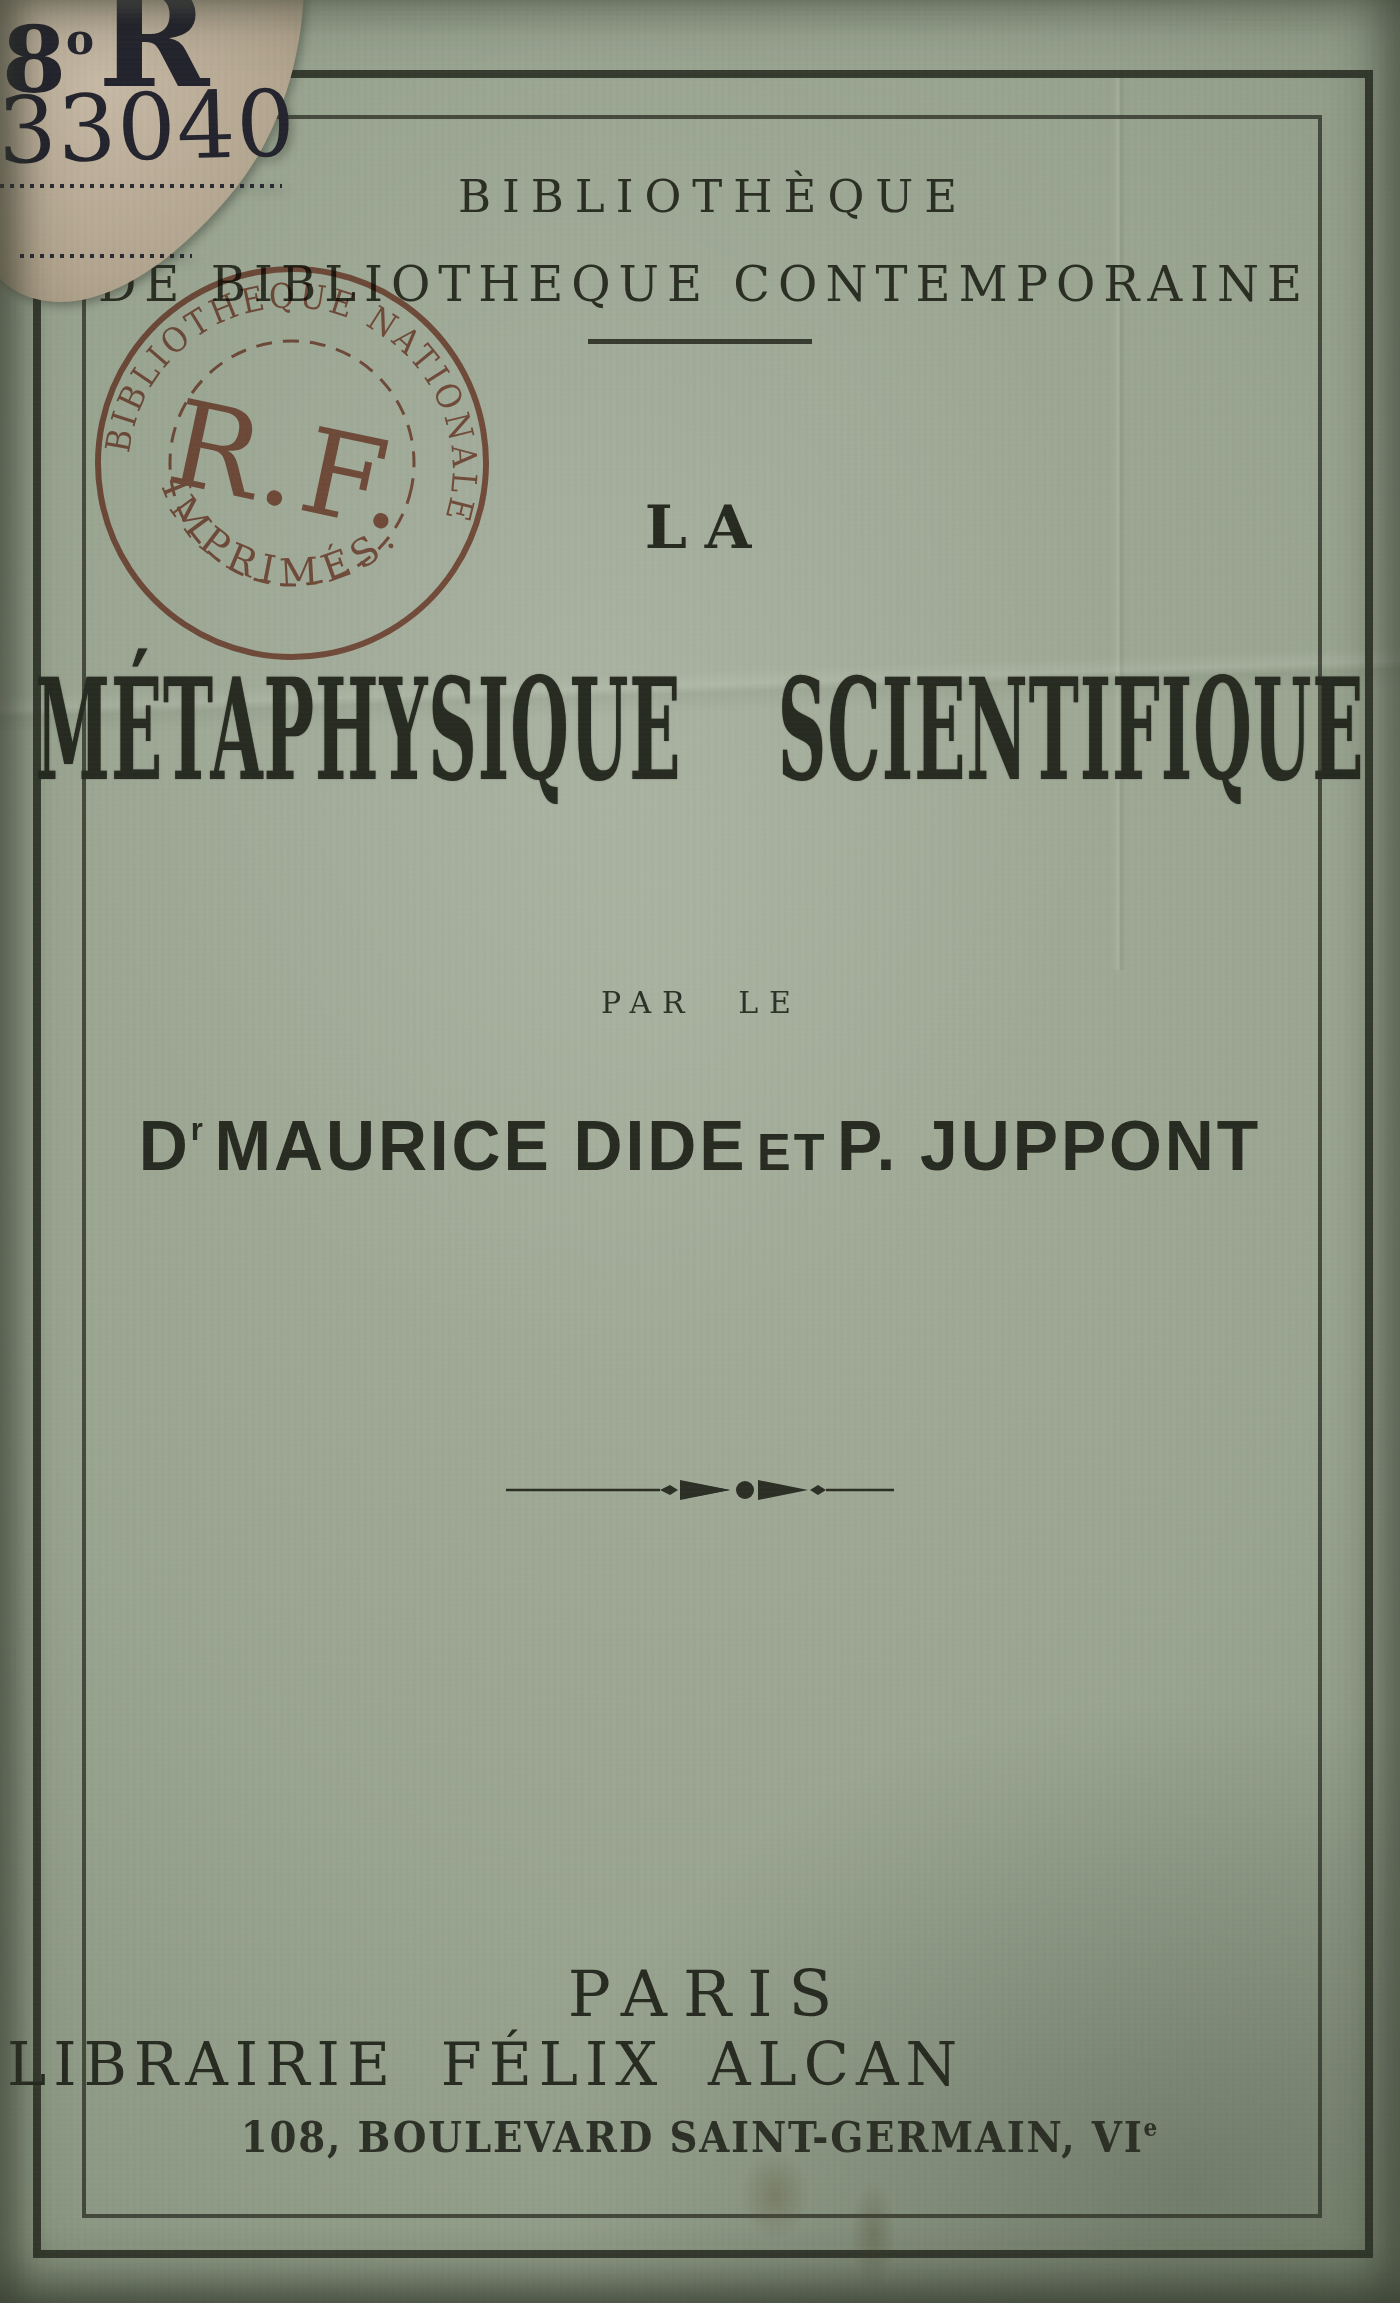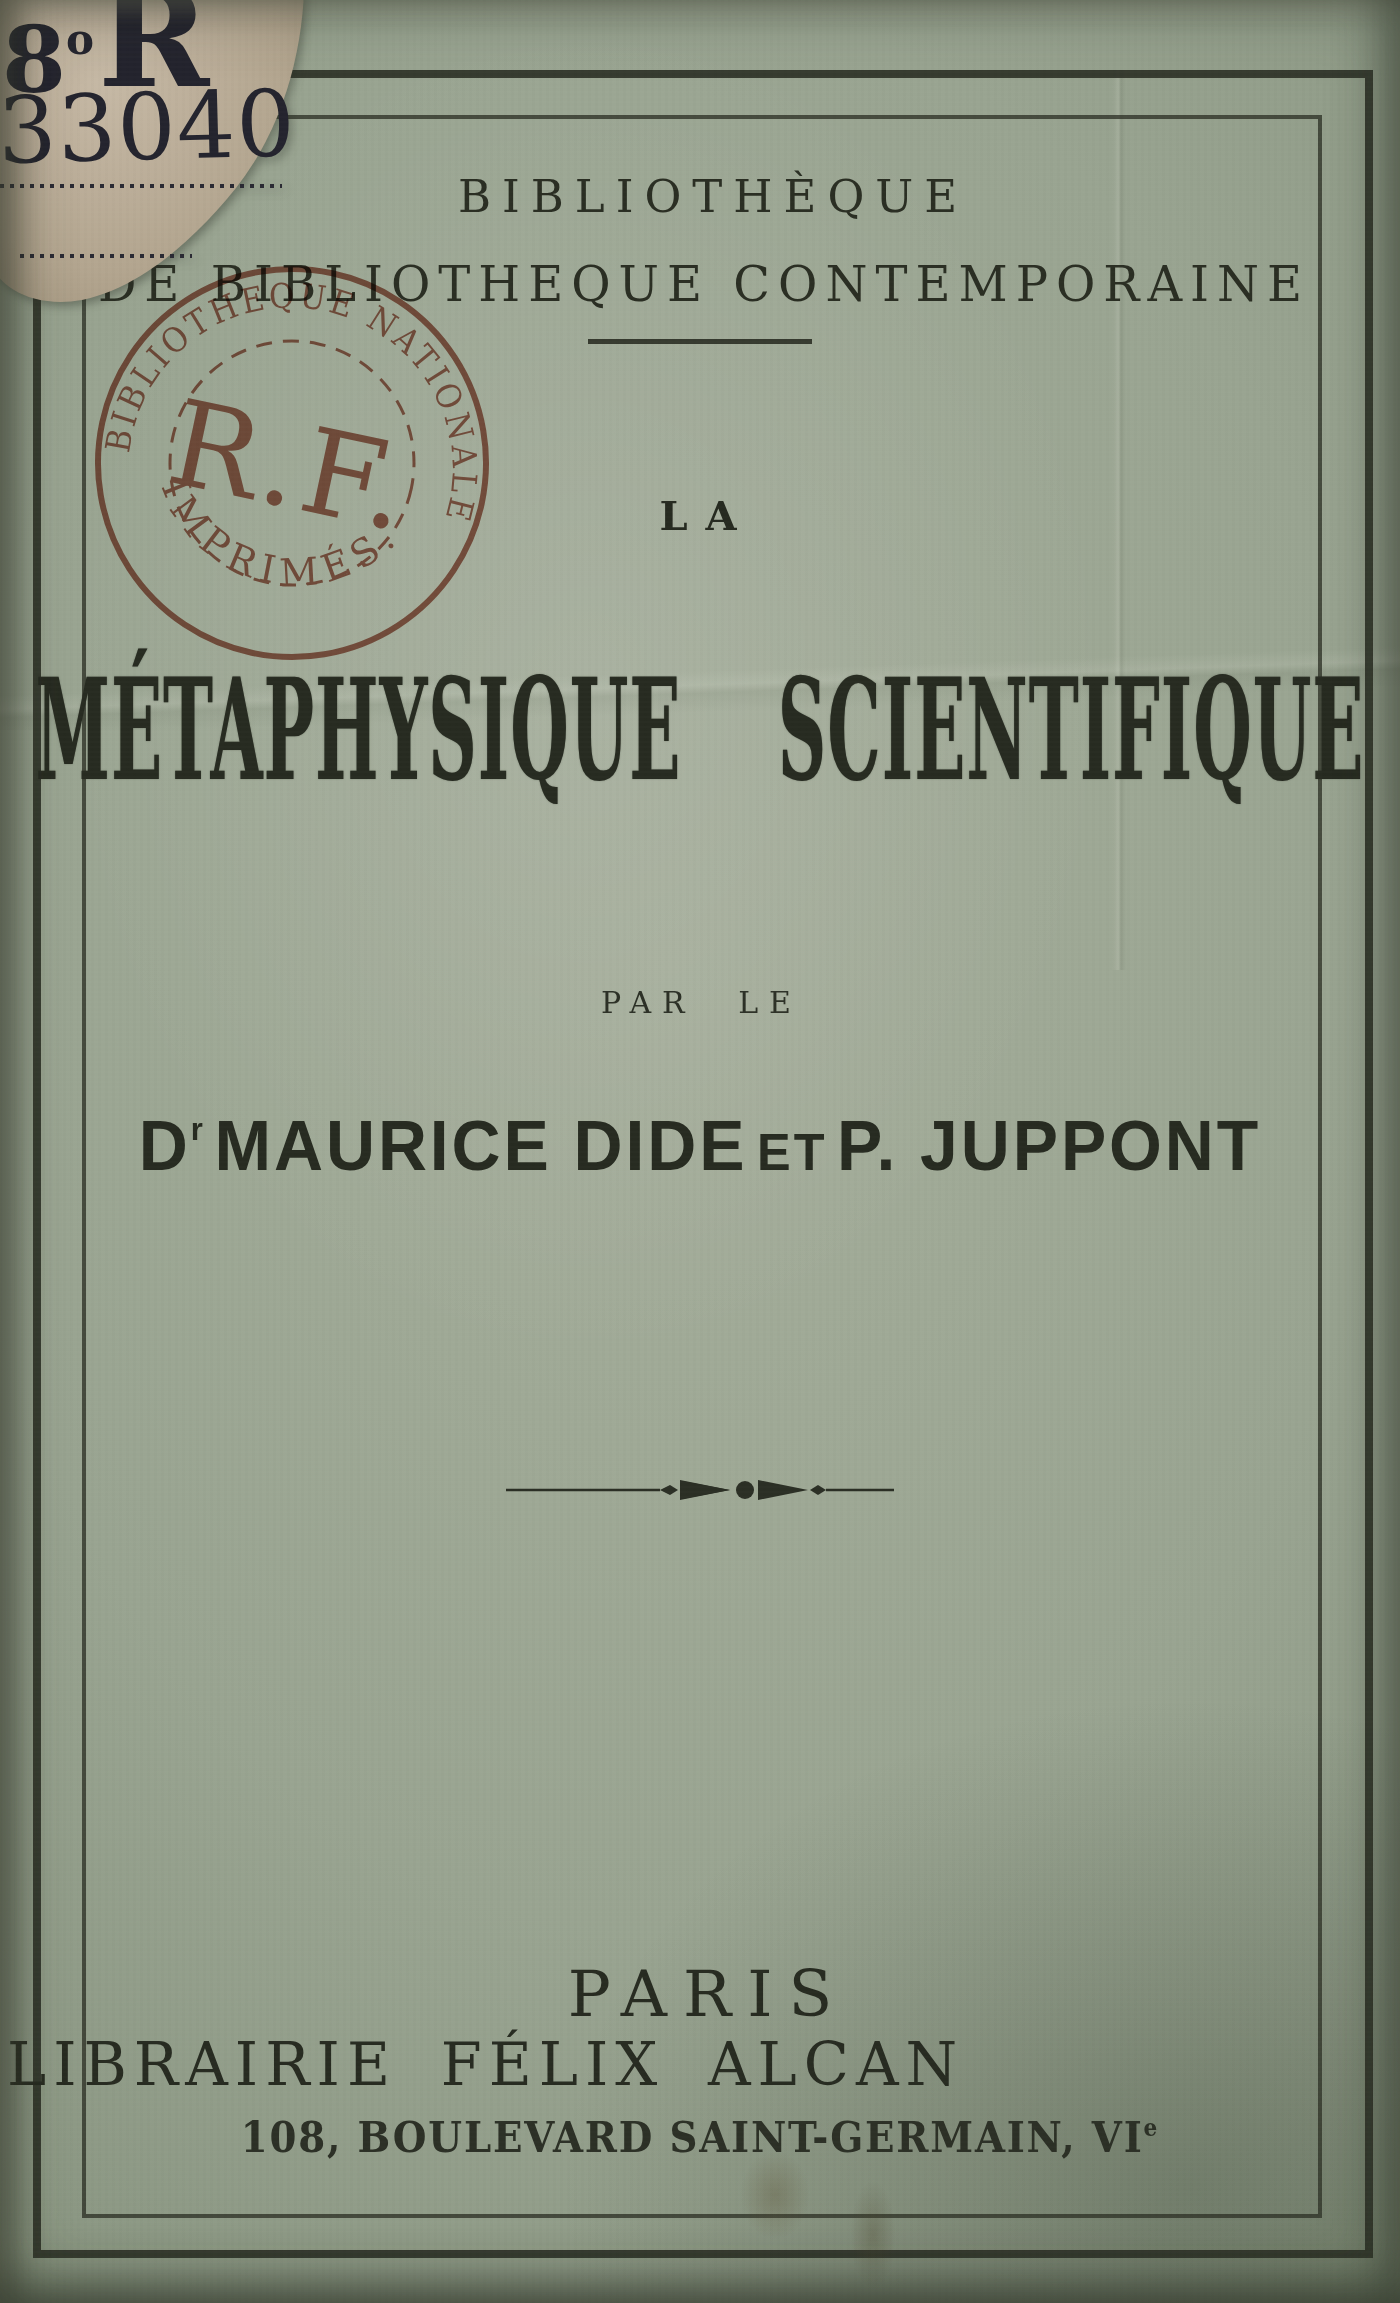--- a/index.html
+++ b/index.html
@@ -63,21 +63,21 @@
   .lbl-8 sup{font-size:42px;vertical-align:38px;letter-spacing:0;}
   .lbl-R{left:110px;top:-18px;font-size:134px;font-weight:700;}
   .lbl-num{left:10px;top:92px;font-size:92px;letter-spacing:1px;transform:rotate(-1.5deg);}
   .dotline{position:absolute;height:4px;
     background:repeating-linear-gradient(90deg,#2a2a33 0 4px, transparent 4px 10px);}
   .dot1{left:2px;top:194px;width:292px;}
   .dot2{left:32px;top:264px;width:172px;}
 
   
   .title-la{position:absolute;left:0;right:0;top:492px;text-align:center;z-index:4;
-    font-size:40px;font-weight:700;letter-spacing:18px;padding-left:14px;color:#262a20;}
+    font-size:60px;font-weight:700;letter-spacing:18px;padding-left:14px;color:#262a20;}
   .title-main{position:absolute;left:50%;top:648px;z-index:4;white-space:nowrap;
     transform:translateX(-50%) scaleX(0.48);transform-origin:center top;
     font-size:140px;font-weight:700;letter-spacing:2px;word-spacing:150px;color:#272b21;
     text-shadow:0 0 2px rgba(39,43,33,0.5);}
 
   
   .par-le{position:absolute;left:0;right:0;top:985px;text-align:center;z-index:4;
     font-size:30px;letter-spacing:11px;word-spacing:22px;padding-left:3px;color:#2c3026;}
   .authors{position:absolute;left:50%;top:1106px;z-index:4;white-space:nowrap;
     transform:translateX(-50%) scaleX(0.97);transform-origin:center top;

